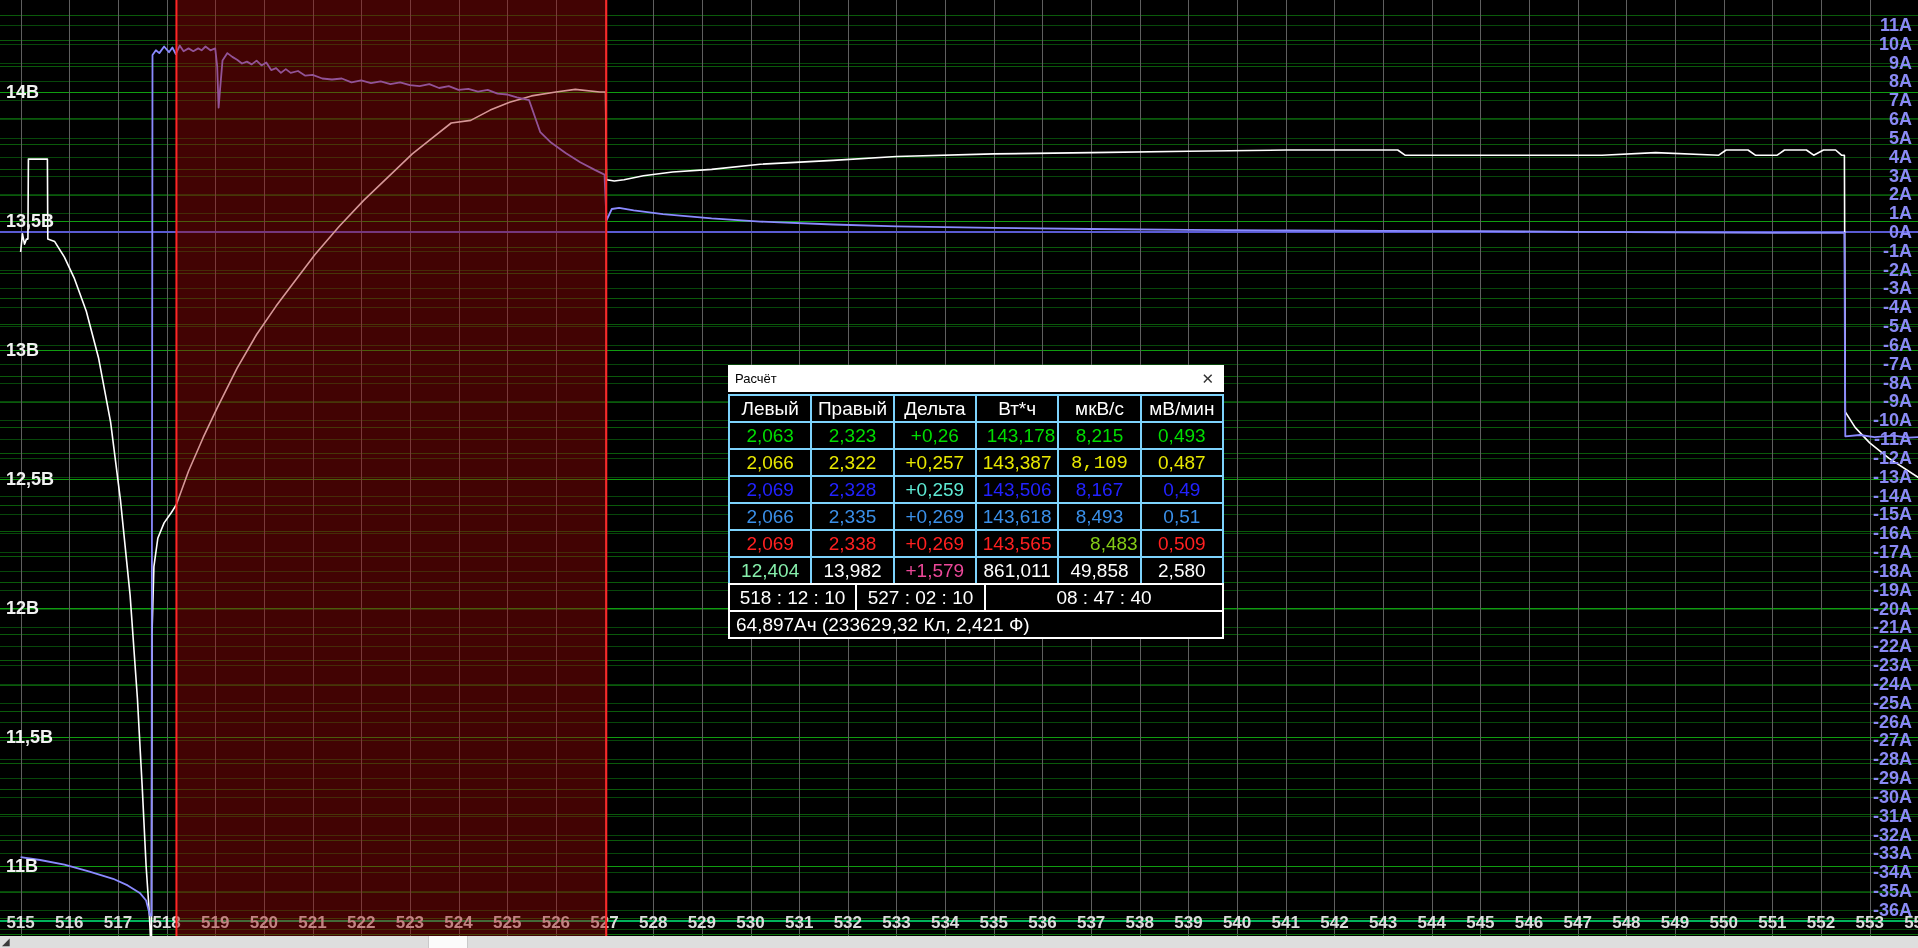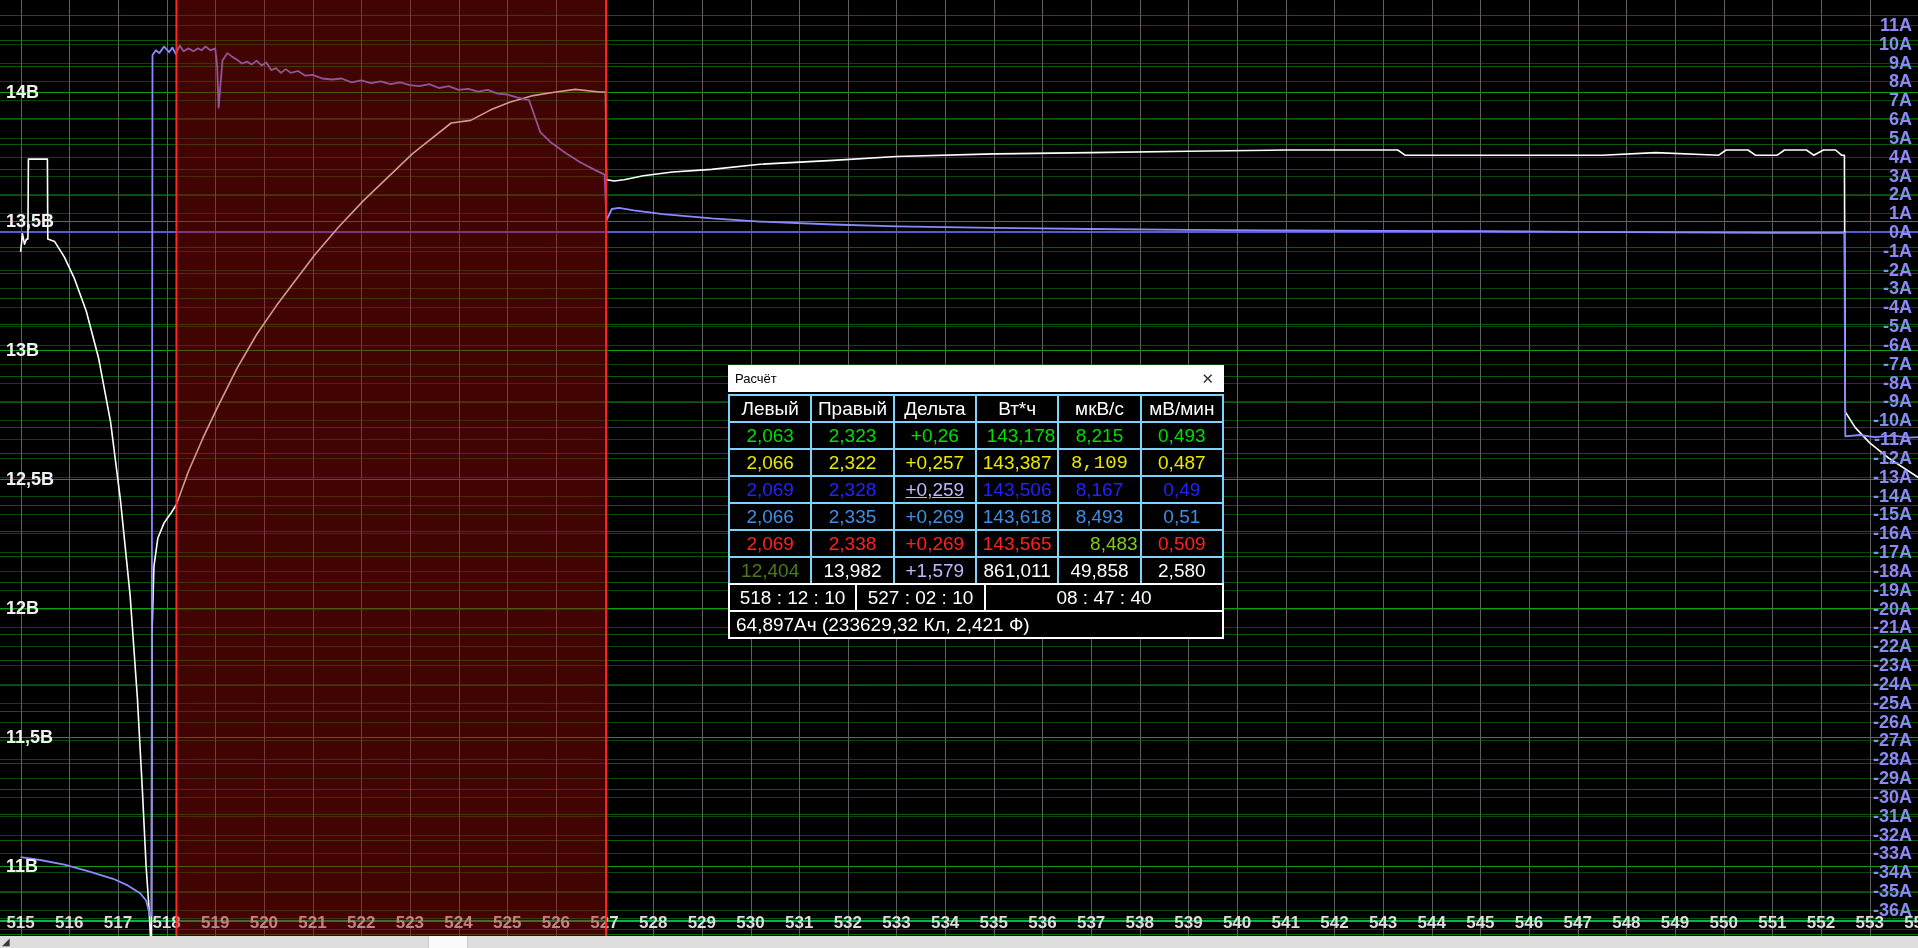--- a/index.html
+++ b/index.html
@@ -299,21 +299,21 @@
             <td style="color: rgb(232, 232, 0);">2,066</td>
             <td style="color: rgb(232, 232, 0);">2,322</td>
             <td style="color: rgb(232, 232, 0);">+0,257</td>
             <td style="color: rgb(232, 232, 0);">143,387</td>
             <td style="color: rgb(232, 232, 0); font-family: Liberation Mono, monospace;">8,109</td>
             <td style="color: rgb(232, 232, 0);">0,487</td>
           </tr>
           <tr>
             <td style="color: rgb(34, 34, 255);">2,069</td>
             <td style="color: rgb(34, 34, 255);">2,328</td>
-            <td style="color: #c4b5fd; text-decoration: underline;">+0,259</td>
+            <td style="color: #5eead4;">+0,259</td>
             <td style="color: rgb(34, 34, 255);">143,506</td>
             <td style="color: rgb(34, 34, 255);">8,167</td>
             <td style="color: rgb(34, 34, 255);">0,49</td>
           </tr>
           <tr>
             <td style="color: rgb(58, 143, 232);">2,066</td>
             <td style="color: rgb(58, 143, 232);">2,335</td>
             <td style="color: rgb(58, 143, 232);">+0,269</td>
             <td style="color: rgb(58, 143, 232);">143,618</td>
             <td style="color: rgb(58, 143, 232);">8,493</td>
@@ -321,23 +321,23 @@
           </tr>
           <tr>
             <td style="color: rgb(255, 32, 32);">2,069</td>
             <td style="color: rgb(255, 32, 32);">2,338</td>
             <td style="color: rgb(255, 32, 32);">+0,269</td>
             <td style="color: rgb(255, 32, 32);">143,565</td>
             <td style="color: #84cc16; text-align: right;">8,483</td>
             <td style="color: rgb(255, 32, 32);">0,509</td>
           </tr>
           <tr>
-            <td style="color: #4d7c0f;">12,404</td>
+            <td style="color: #86efac;">12,404</td>
             <td style="color: rgb(255, 255, 255);">13,982</td>
-            <td style="color: #c4b5fd; margin-top: 21px;">+1,579</td>
+            <td style="color: #ec4899; margin-top: 21px;">+1,579</td>
             <td style="color: rgb(255, 255, 255);">861,011</td>
             <td style="color: rgb(255, 255, 255);">49,858</td>
             <td style="color: rgb(255, 255, 255);">2,580</td>
           </tr>
         </tbody>
     </table>
     <div class="row3">
       <div class="cell" style="width:125px">518 : 12 : 10</div>
       <div class="cell" style="width:127px">527 : 02 : 10</div>
       <div class="cell" style="flex:1">08 : 47 : 40</div>

